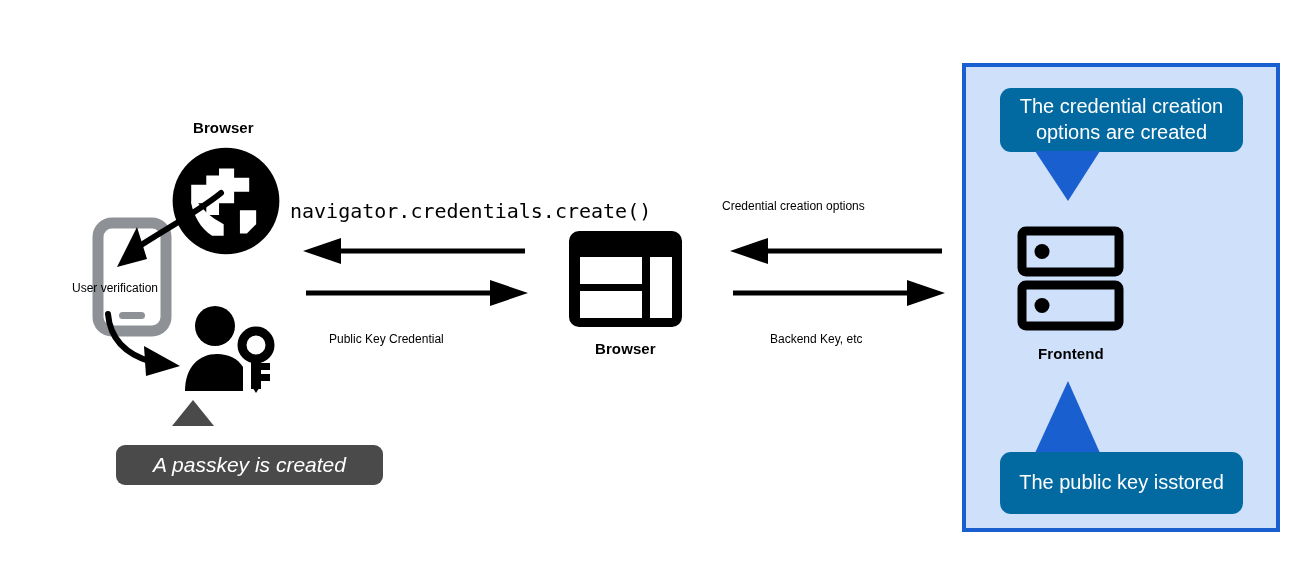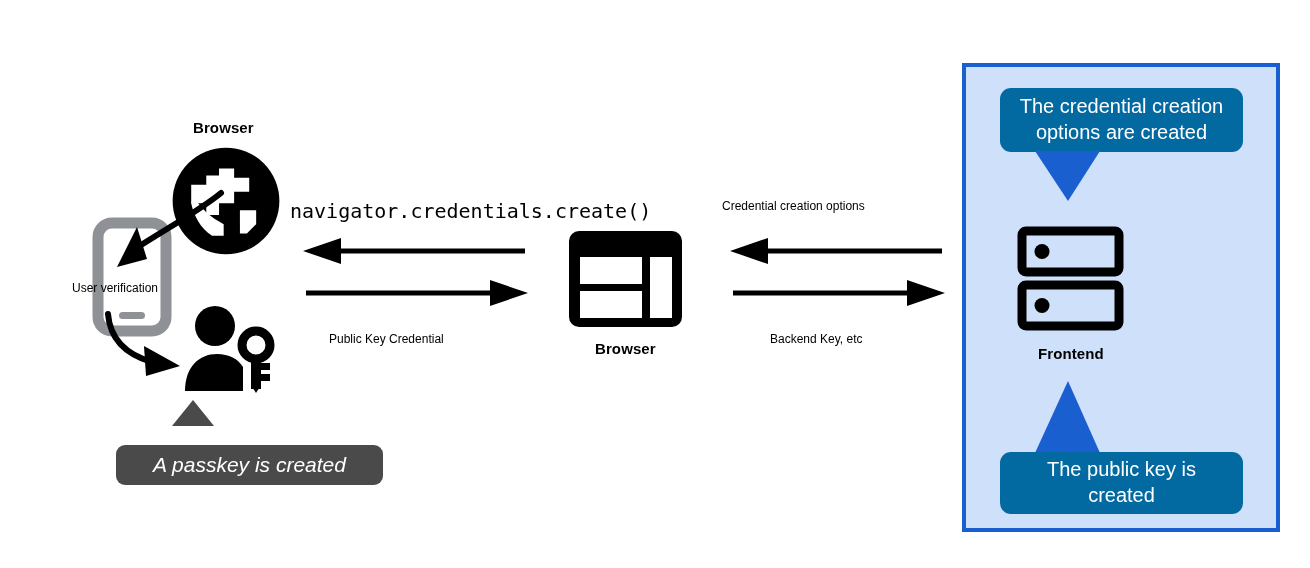--- a/index.html
+++ b/index.html
@@ -216,19 +216,19 @@
     </svg>
   </div>
   <div class="abs label-bold" style="left:1038px; top:345px;">Frontend</div>
 
   <div class="abs" style="left:1035px; top:381px; width:65px; height:72px;">
     <svg width="65" height="72" viewBox="0 0 65 72" aria-hidden="true">
       <path d="M33 0 L65 72 L0 72 Z" fill="#1a5fd0"></path>
     </svg>
   </div>
   <div class="bubble-blue abs" style="left:1000px; top:452px; width:243px; height:62px;">
-    <div style="display:flex; flex-direction:column;">
+    <div style="display:flex; flex-direction:row;">
       <span>The public key is</span>
-      <span>created</span>
+      <span>stored</span>
     </div>
   </div>
 
 </div>
 
 </body></html>

